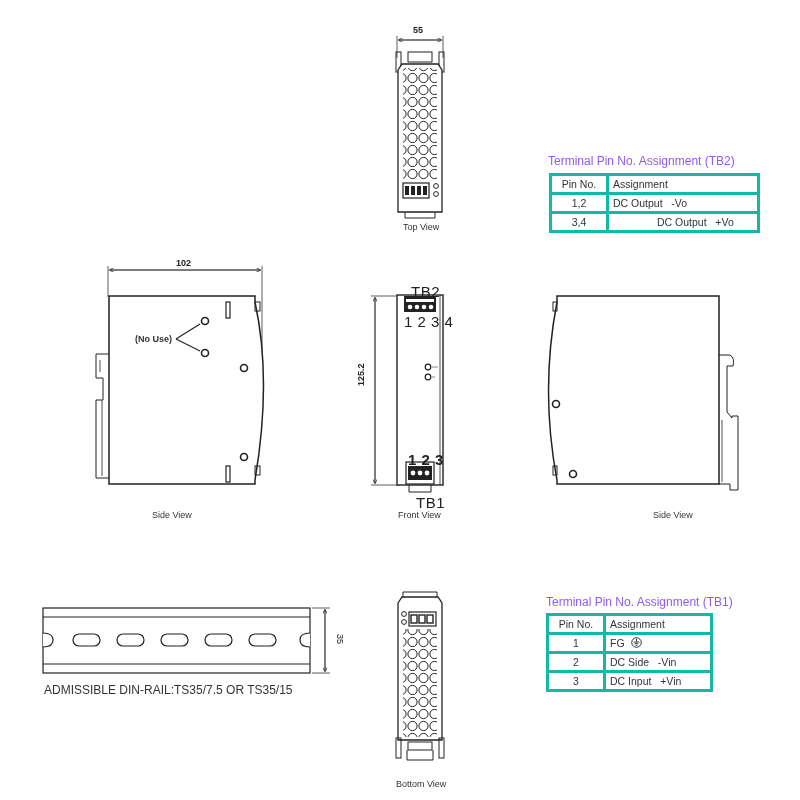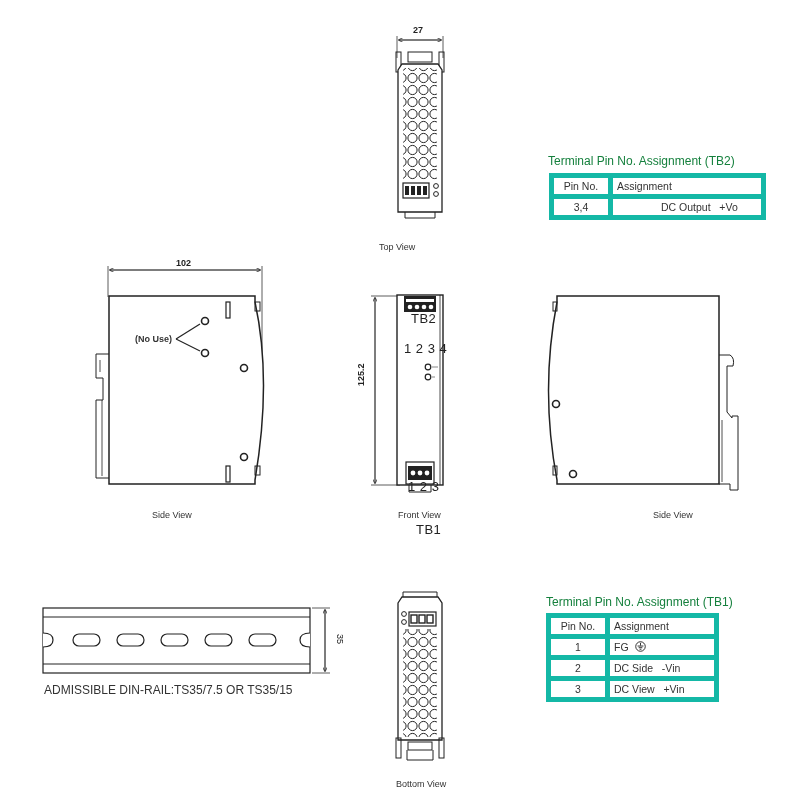--- a/index.html
+++ b/index.html
@@ -1,26 +1,26 @@
 <!DOCTYPE html>
 <html><head>
 <meta charset="utf-8">
 <style>
   html, body { margin: 0; padding: 0; background: #ffffff; }
   body { width: 800px; height: 800px; position: relative; overflow: hidden; font-family: "Liberation Sans", sans-serif; color: #222; }
   svg { position: absolute; left: 0; top: 0; }
   .lbl { position: absolute; font-size: 9px; color: #333; white-space: nowrap; }
   .dim { position: absolute; font-size: 9px; font-weight: bold; color: #222; white-space: nowrap; }
-  .tbl-title { position: absolute; font-size: 12px; color: #15803d; white-space: nowrap; }
+  .tbl-title { position: absolute; font-size: 12px; color: #8b5cf6; white-space: nowrap; }
   table.pins { position: absolute; border-collapse: collapse; font-size: 10.5px; color: #333; }
-  table.pins td { border: 5px solid #14b8a6; padding: 1px 4px; height: 14px; }
+  table.pins td { border: 3px solid #14b8a6; padding: 1px 4px; height: 14px; }
   table.pins td.c1 { text-align: center; width: 46px; }
   table.pins td.c2 { width: 96px; }
   .rail-note { position: absolute; font-size: 12px; color: #333; white-space: nowrap; }
-  .tiny { position: absolute; font-size: 13px; color: #222; white-space: nowrap; letter-spacing: 0.5px; margin-top: 28px; }
+  .tiny { position: absolute; font-size: 15px; color: #222; white-space: nowrap; letter-spacing: 0.5px; }
 </style>
 </head>
 <body>
 
 <svg width="800" height="800" viewBox="0 0 800 800">
   <defs>
     <marker id="arr" markerWidth="6" markerHeight="6" refX="5" refY="3" orient="auto">
       <path d="M0,0 L6,3 L0,6" fill="none" stroke="#222" stroke-width="1"></path>
     </marker>
     <pattern id="hex" width="11" height="12" patternUnits="userSpaceOnUse">
@@ -152,47 +152,51 @@
     <rect x="427" y="615" width="6" height="8" fill="#fff" stroke="#222" stroke-width="1.4"></rect>
     <rect x="403" y="629" width="34" height="108" fill="url(#hex)"></rect>
 
     <rect x="396" y="738" width="5" height="20" fill="none" stroke="#222" stroke-width="1"></rect>
     <rect x="439" y="738" width="5" height="20" fill="none" stroke="#222" stroke-width="1"></rect>
     <rect x="408" y="742" width="24" height="8" fill="none" stroke="#222" stroke-width="1"></rect>
     <path d="M407,750 L407,760 L433,760 L433,750" fill="none" stroke="#222" stroke-width="1"></path>
   </g>
 </svg>
 
-<div class="dim" style="left:413px;top:25px;">27</div>
-<div class="lbl" style="left:379px;top:222px;margin-top:20px;">Top View</div>
+<div class="dim" style="left:413px;top:25px;">55</div>
+<div class="lbl" style="left:403px;top:222px;">Top View</div>
 
 <div class="dim" style="left:176px;top:258px;">102</div>
 <div class="lbl" style="left:135px;top:334px;font-weight:bold;">(No Use)</div>
 <div class="lbl" style="left:152px;top:510px;">Side View</div>
 
 <div class="tiny" style="left:411px;top:283px;">TB2</div>
 <div class="tiny" style="left:404px;top:313px;">1 2 3 4</div>
 <div class="dim" style="left:356px;top:386px;transform:rotate(-90deg);transform-origin:left top;">125.2</div>
-<div class="tiny" style="left:408px;top:451px;">1 2 3</div>
+<div class="tiny" style="left:408px;top:451px;font-weight:bold;">1 2 3</div>
 <div class="tiny" style="left:416px;top:494px;">TB1</div>
 <div class="lbl" style="left:398px;top:510px;text-align:right;">Front View</div>
 
 <div class="lbl" style="left:653px;top:510px;">Side View</div>
 
 <div class="dim" style="left:345px;top:634px;transform:rotate(90deg);transform-origin:left top;font-weight:normal;">35</div>
 <div class="rail-note" style="left:44px;top:683px;">ADMISSIBLE DIN-RAIL:TS35/7.5 OR TS35/15</div>
 
 <div class="lbl" style="left:396px;top:779px;">Bottom View</div>
 
 <div class="tbl-title" style="left:548px;top:154px;">Terminal Pin No.  Assignment (TB2)</div>
 <table class="pins" style="left:549px;top:173px;">
   <tbody>
       <tr>
     <td class="c1">Pin No.</td>
     <td class="c2" style="width:100px;">Assignment</td>
+  </tr>
+  <tr>
+    <td class="c1">1,2</td>
+    <td class="c2" style="white-space:pre;">DC Output   -Vo</td>
   </tr>
   <tr>
     <td class="c1">3,4</td>
     <td class="c2" style="white-space:pre;padding-left:48px;">DC Output   +Vo</td>
   </tr>
 </tbody>
   </table>
 
 <div class="tbl-title" style="left:546px;top:595px;">Terminal Pin No.  Assignment (TB1)</div>
 <table class="pins" style="left:546px;top:613px;">
@@ -213,16 +217,16 @@
         <line x1="5" y1="9" x2="7" y2="9" stroke="#222" stroke-width="1"></line>
       </svg>
     </td>
   </tr>
   <tr>
     <td class="c1">2</td>
     <td class="c2" style="white-space:pre;">DC Side   -Vin</td>
   </tr>
   <tr>
     <td class="c1">3</td>
-    <td class="c2" style="white-space:pre;">DC View   +Vin</td>
+    <td class="c2" style="white-space:pre;">DC Input   +Vin</td>
   </tr>
 </tbody>
   </table>
 
 </body></html>

